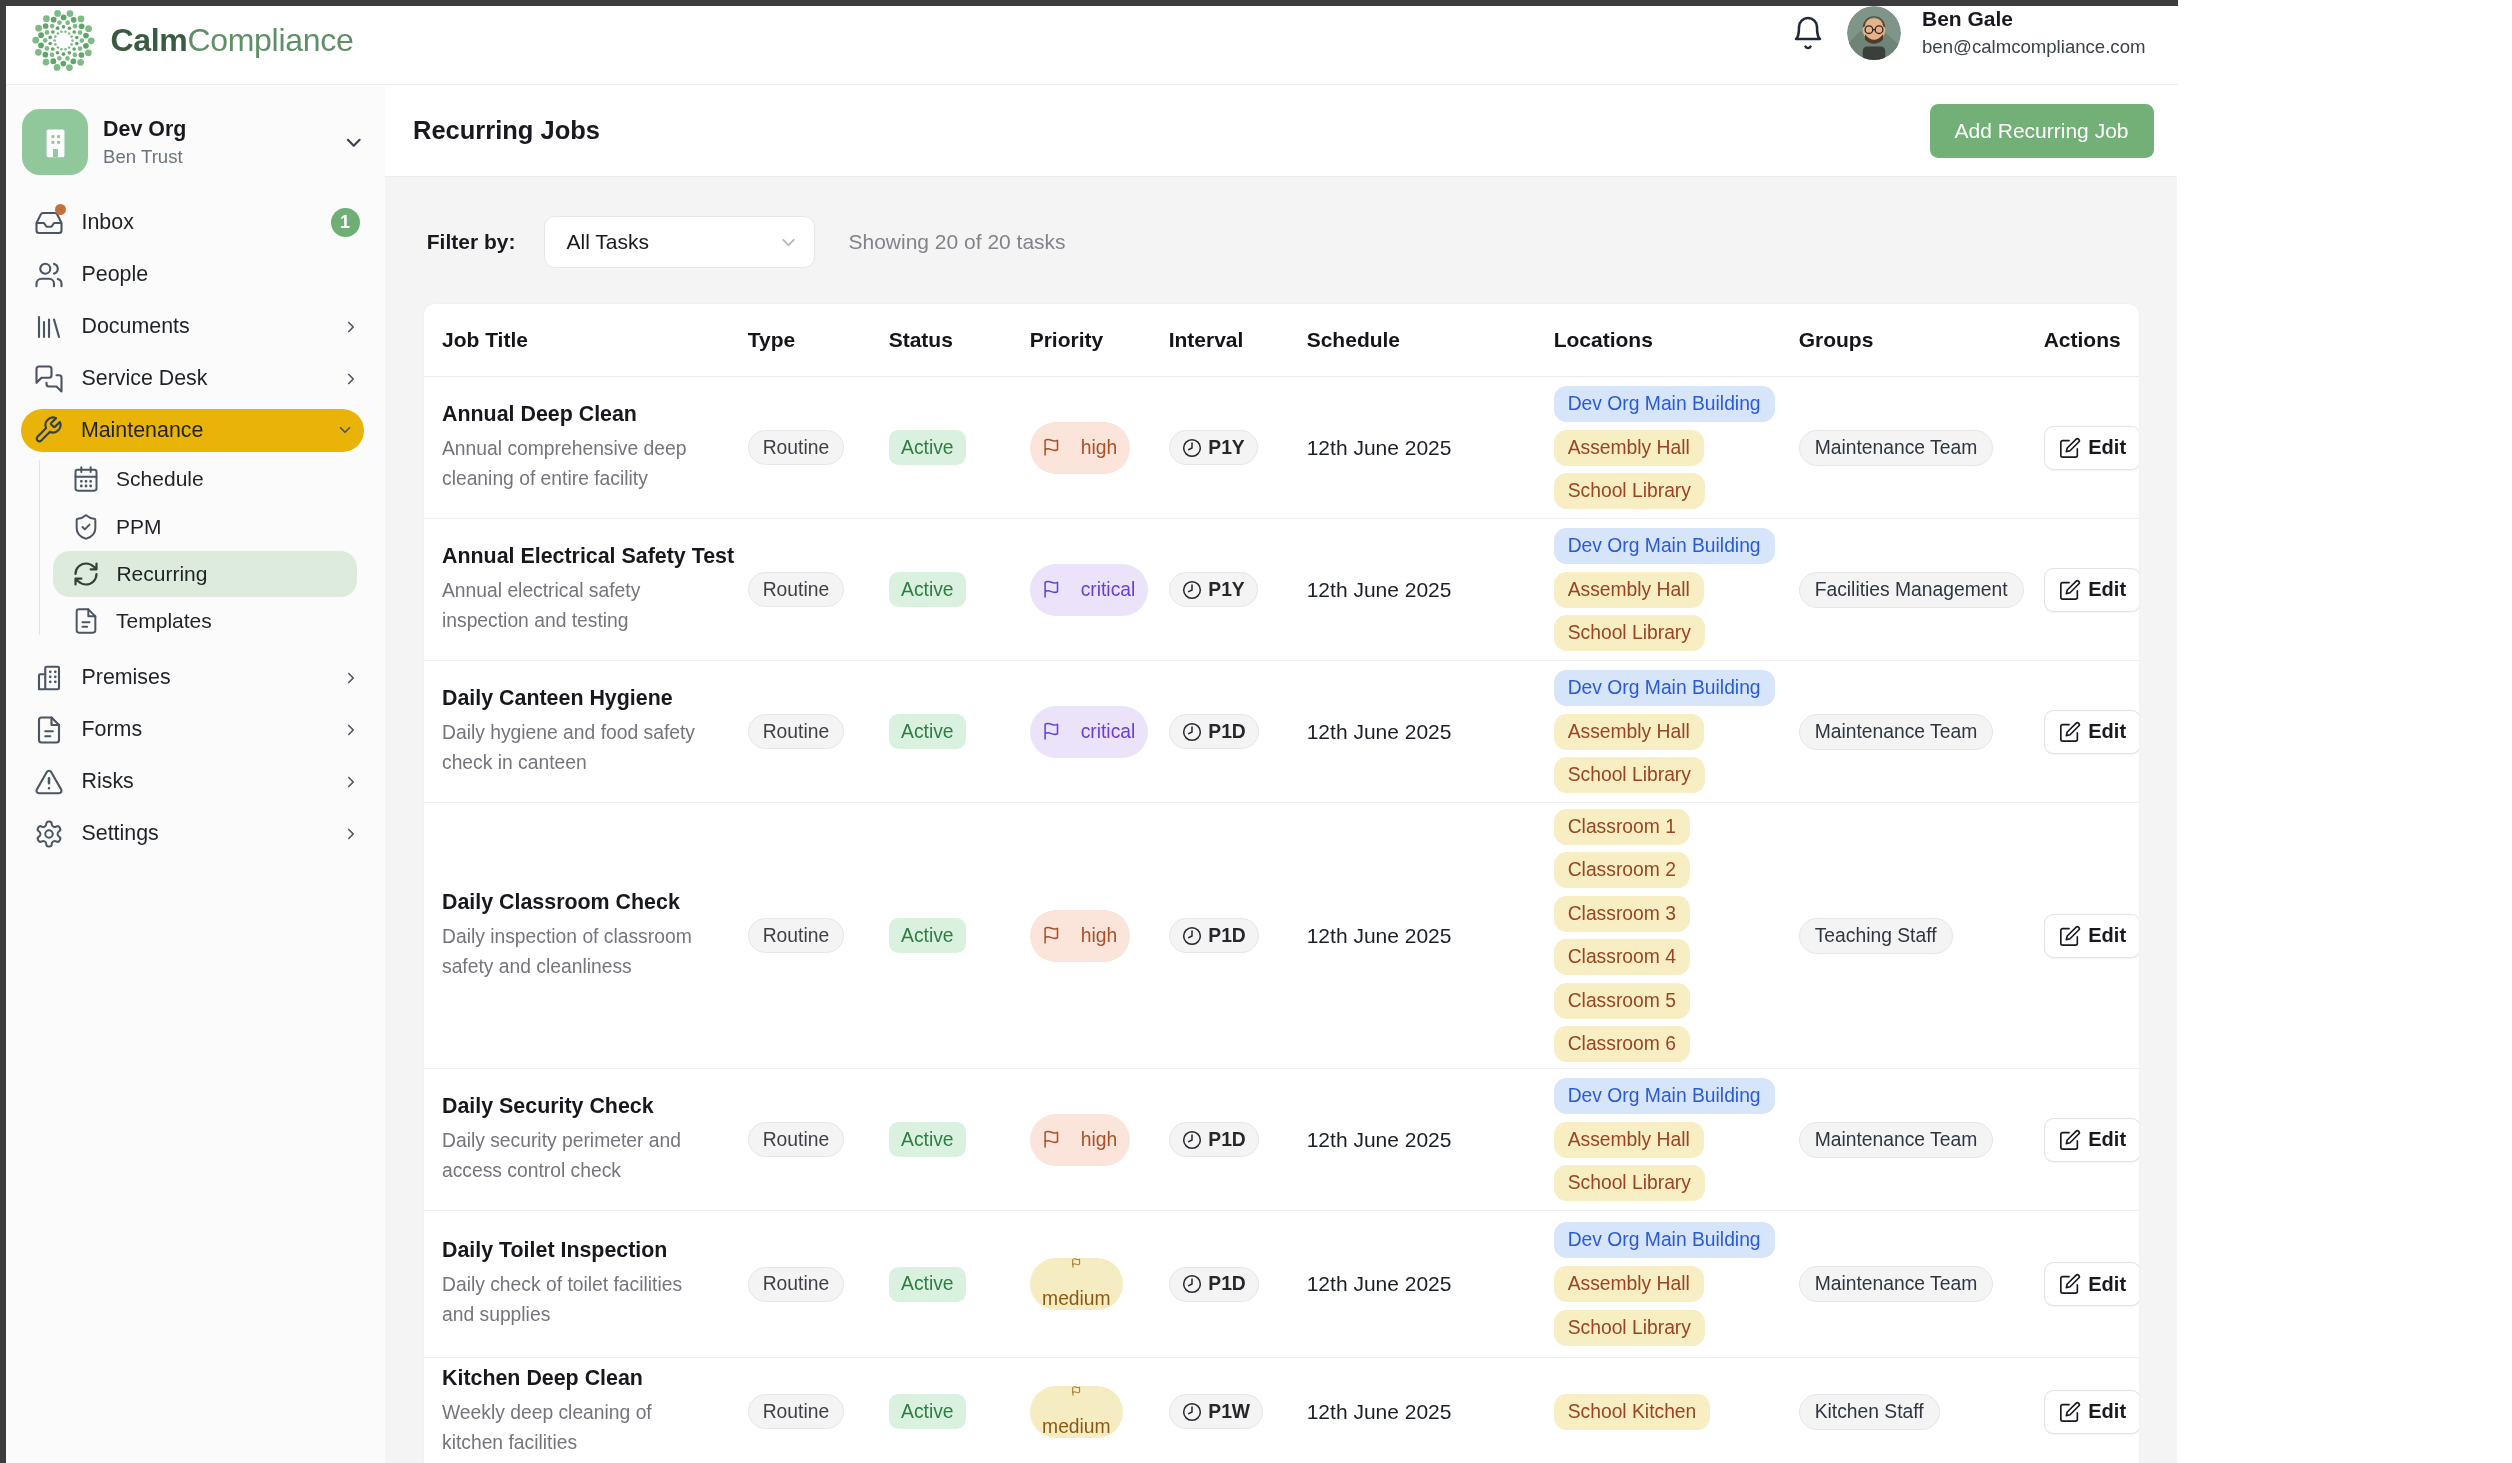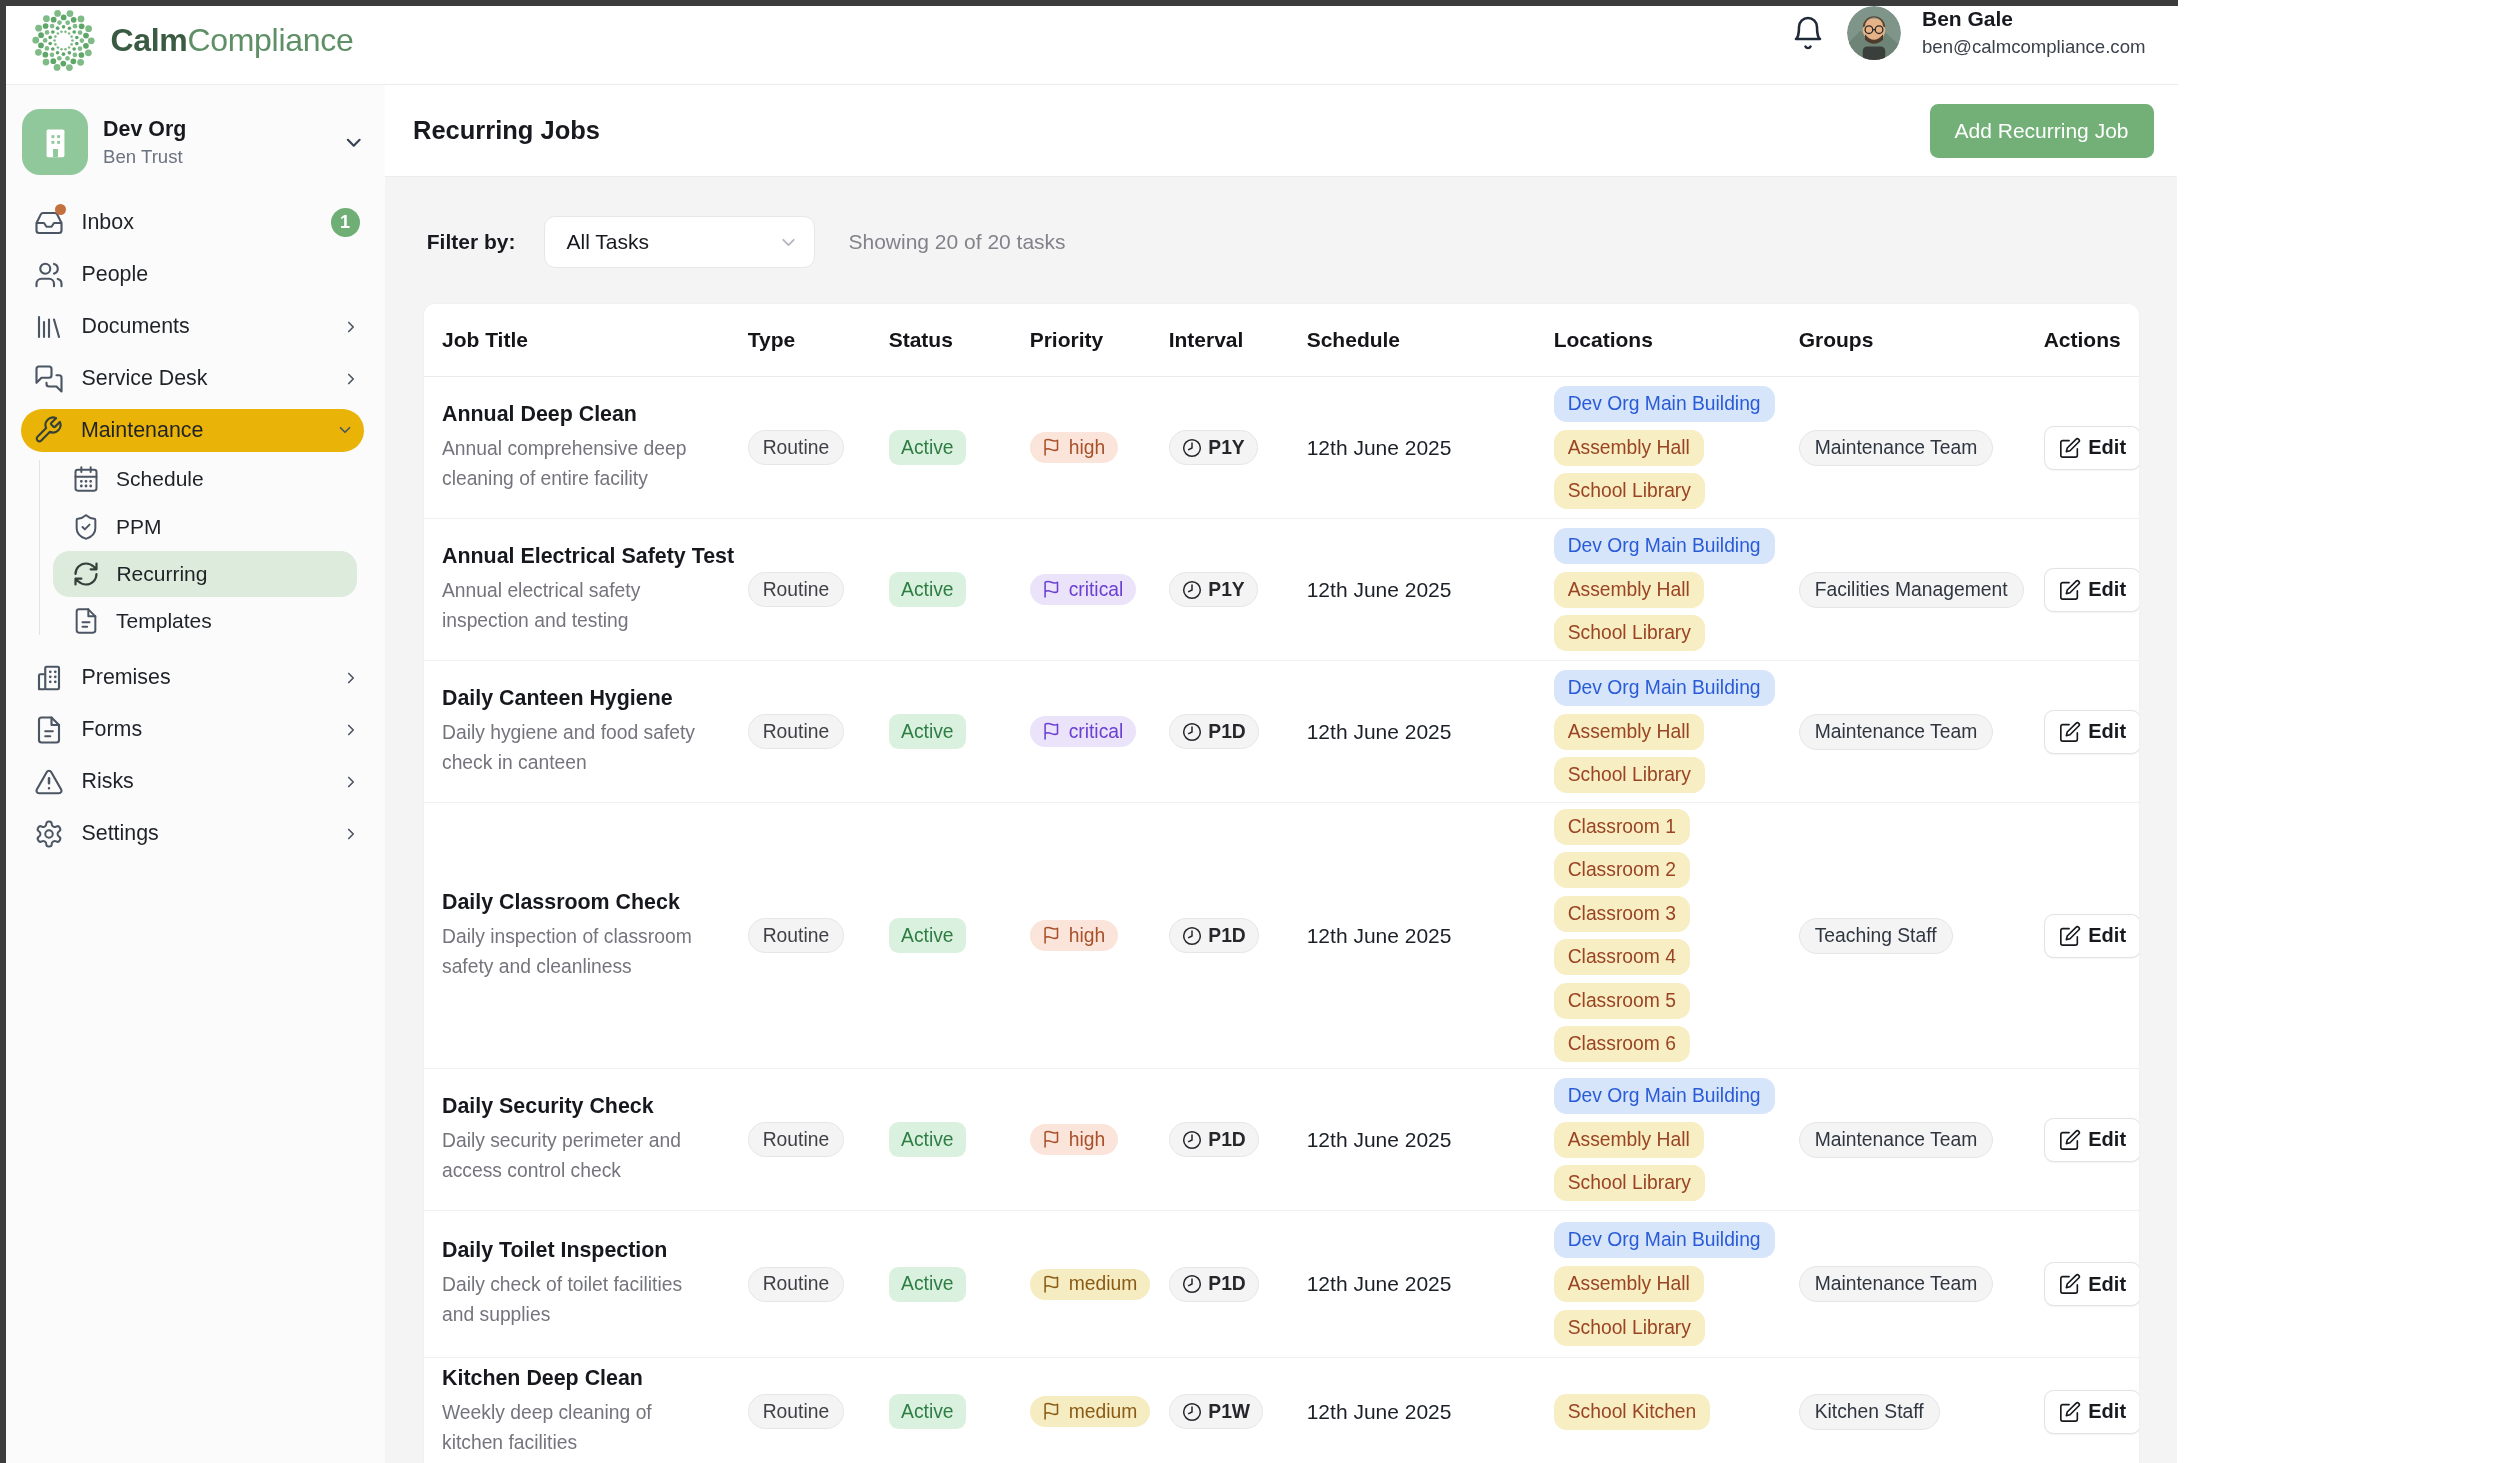--- a/index.html
+++ b/index.html
@@ -81,25 +81,25 @@
   .r6{height:107px;}
   .cell{padding-left:9.7px;display:flex;align-items:center;}
   .cell.job{padding-left:18px;display:flex;flex-direction:column;align-items:flex-start;justify-content:center;}
   .cell.sched{font-size:21px;color:#1b1f27;}
   .cell.locs{flex-direction:column;align-items:flex-start;justify-content:space-between;gap:7.6px;}
   .cell.actions{justify-content:flex-end;padding-right:15px;}
   .job-title{font-size:21.4px;font-weight:600;color:#16181d;}
   .job-desc{font-size:19.3px;color:#74747c;line-height:1.55;margin-top:7px;max-width:276px;}
   .pill{display:inline-flex;align-items:center;height:35px;padding:0 14px;border-radius:689px;font-size:19.3px;background:#f4f4f5;border:1.4px solid #e6e6e9;color:#3f3f46;box-sizing:border-box;}
   .status{display:inline-flex;align-items:center;height:35px;padding:0 12.4px;border-radius:9.7px;font-size:19.3px;background:#d9f1de;color:#2e7d43;}
-  .pri{display:inline-flex;align-items:center;gap:8px;height:31px;padding:0 12.4px;border-radius:689px;font-size:19.3px;}
+  .pri{display:inline-flex;align-items:center;gap:20px;height:52px;padding:0 12.4px;border-radius:689px;font-size:19.3px;}
   .pri svg{width:18.6px;height:18.6px;}
   .pri-high{background:#fbe5da;color:#a8502a;}
   .pri-critical{background:#eae3fa;color:#6b3fd1;}
-  .pri-medium{background:#f6ecc2;color:#8a5a14;}
+  .pri-medium{background:#f6ecc2;color:#8a5a14;flex-direction:column;}
   .interval{display:inline-flex;align-items:center;gap:6.2px;height:35px;padding:0 12.4px;border-radius:689px;font-size:19.3px;font-weight:700;background:#f4f4f5;border:1.4px solid #e6e6e9;color:#26262b;box-sizing:border-box;}
   .interval svg{width:20px;height:20px;}
   .loc{display:inline-flex;align-items:center;height:36px;padding:0 14px;border-radius:12.4px;font-size:19.3px;}
   .loc-blue{background:#d7e5fb;color:#2a5bd7;}
   .loc-yellow{background:#f7eec3;color:#9a4423;}
   .grp{display:inline-flex;align-items:center;height:36px;padding:0 15px;border-radius:689px;font-size:19.3px;background:#f4f4f5;border:1.4px solid #e6e6e9;color:#2f3640;box-sizing:border-box;}
   .edit-btn{display:inline-flex;align-items:center;gap:7.6px;height:44px;padding:0 14px;border-radius:9.7px;background:#fff;border:1.4px solid #e2e2e6;box-shadow:0 0.7px 1.4px rgba(0,0,0,.05);font-size:20px;font-weight:600;color:#17191e;cursor:pointer;font-family:inherit;}
   .edit-btn svg{width:22px;height:22px;color:#17191e;}
   .hidden-defs{position:absolute;width:0;height:0;overflow:hidden;}
 </style>

